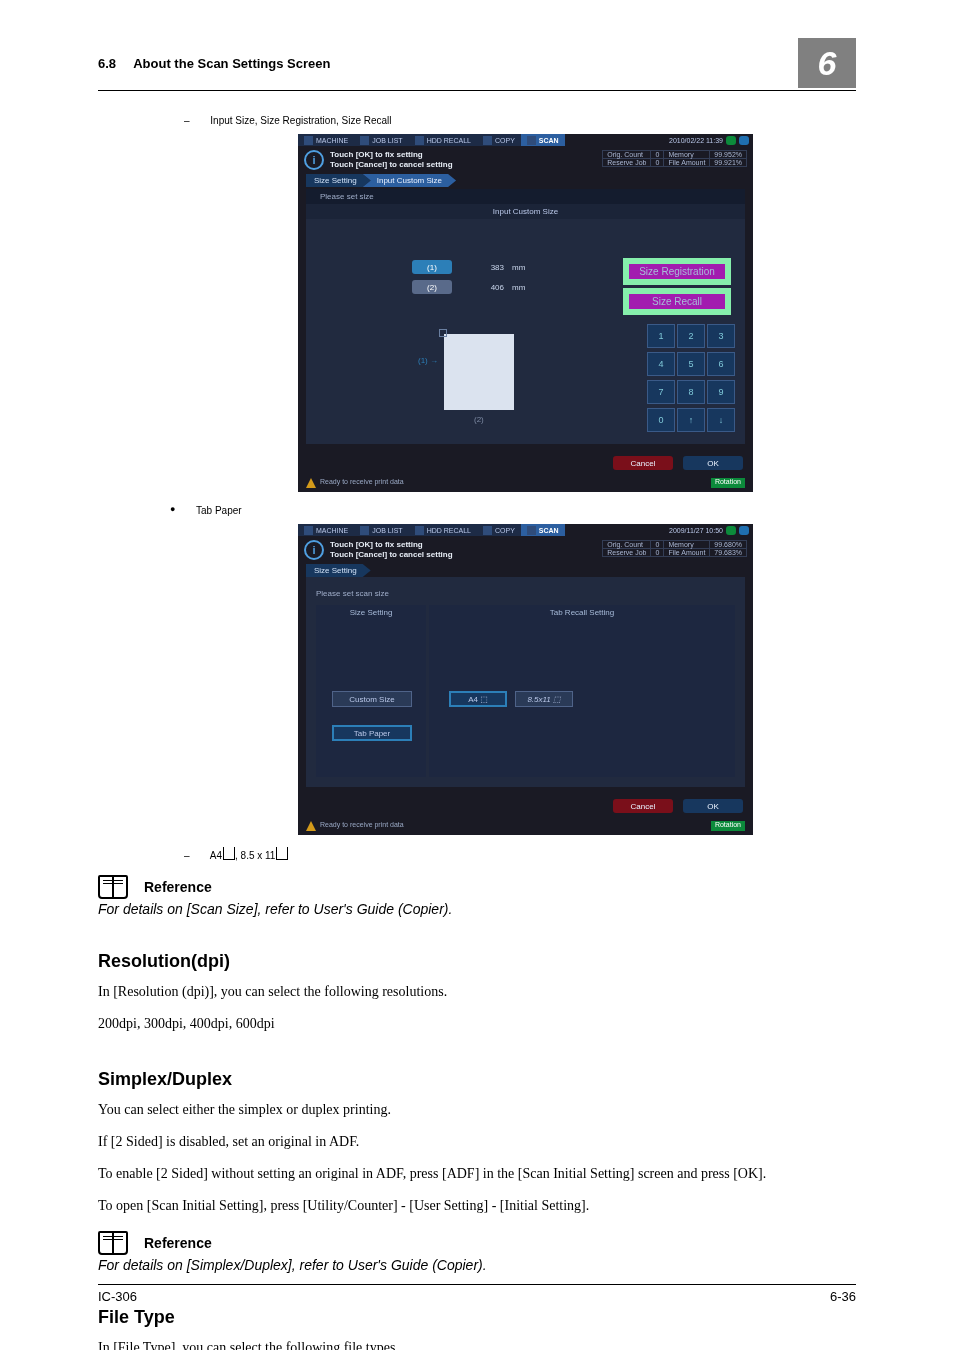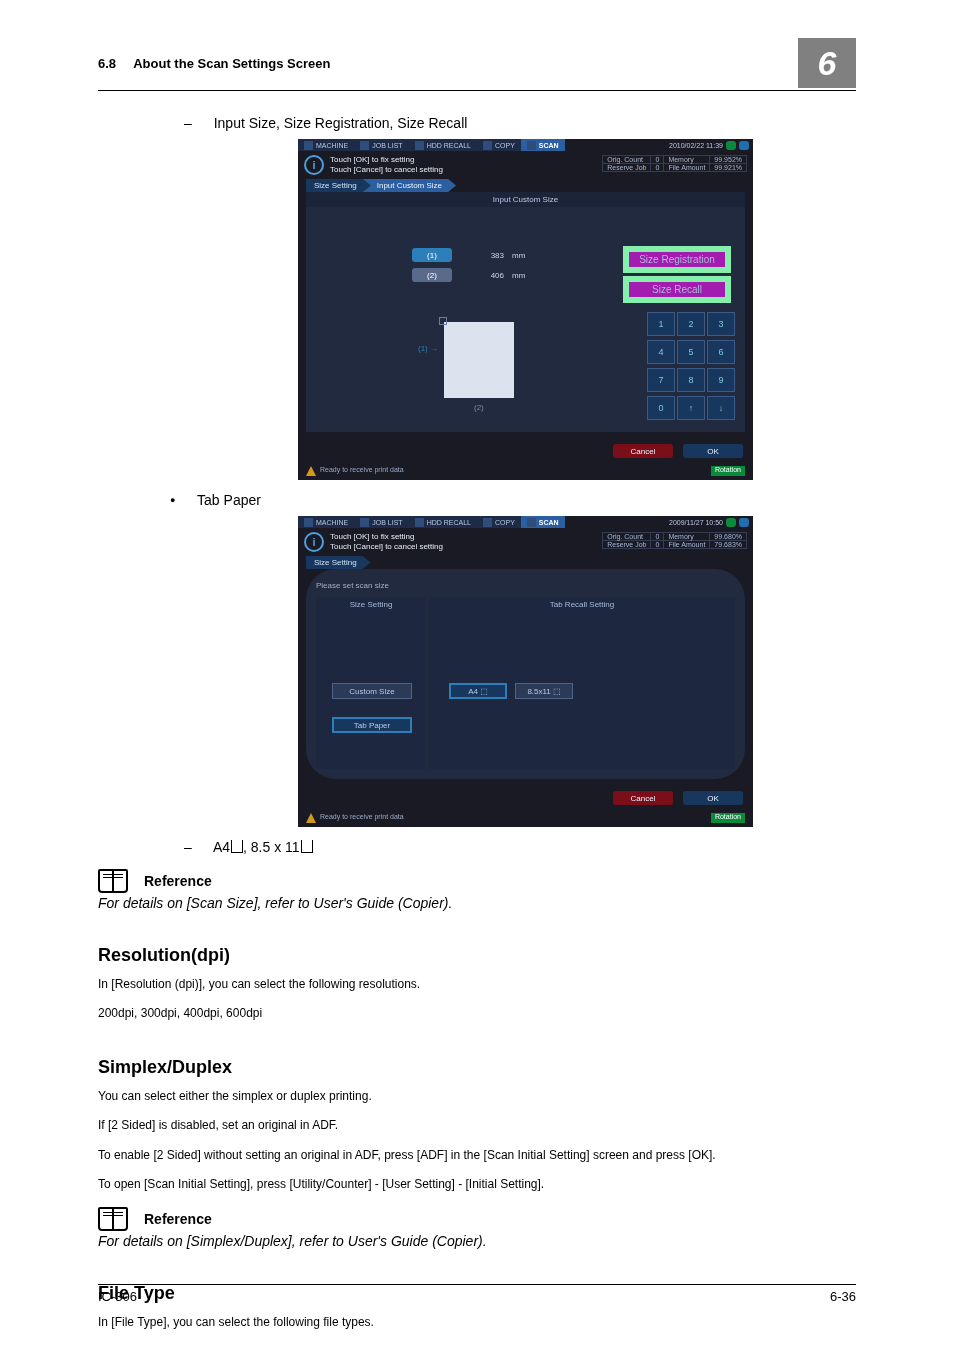--- a/index.html
+++ b/index.html
@@ -18,21 +18,21 @@
     display: flex; align-items: center; justify-content: space-between;
     border-bottom: 1px solid #000; padding-bottom: 2px; margin-bottom: 24px;
   }
   .header-left { font-weight: bold; font-size: 13px; }
   .sec-num { margin-right: 14px; }
   .tab-box {
     width: 58px; height: 50px; background: #808080; color: #fff;
     display: flex; align-items: center; justify-content: center;
     font-size: 34px; font-weight: bold; font-style: italic;
   }
-  .bullet-line { margin-left: 86px; font-size: 14px; }
+  .bullet-line { margin-left: 86px; font-size: 10px; }
   .bullet-line.dash::before { content: "–"; margin-right: 18px; }
   .bullet-line.dot::before { content: "●"; font-size: 9px; margin-right: 18px; vertical-align: 2px; }
 
   .screenshot-wrap { position: relative; left: 200px; margin-top: 8px; margin-bottom: 12px; width: 455px; }
 
   .screen {
     position: relative; width: 455px; background: #1a1a24;
     font-family: Arial, sans-serif;
   }
   .screen .topbar {
@@ -49,21 +49,21 @@
   .topbar .stamp { margin-left: auto; padding-right: 4px; display:flex; align-items:center; gap:3px; }
   .topbar .stamp .pill { width:10px; height:9px; border-radius:3px; }
   .topbar .stamp .pill.green { background:#0c8a3b; }
   .topbar .stamp .pill.blue { background:#1f6fb0; }
 
   .info-row { display:flex; padding:4px 6px; gap:6px; align-items:flex-start; }
   .info-ico {
     width:16px; height:16px; border:2px solid #4f9fe0; border-radius:50%;
     color:#4f9fe0; font-weight:bold; font-size:11px; display:flex; align-items:center; justify-content:center;
   }
-  .info-text { font-size:8px; color:#e6ecf5; font-weight:normal; line-height:1.2; }
+  .info-text { font-size:8px; color:#e6ecf5; font-weight:bold; line-height:1.2; }
   .info-right { margin-left:auto; font-size:7px; color:#a9b6d2; }
   .info-right table { border-collapse:collapse; }
   .info-right td { border:1px solid #333d55; padding:0 4px; }
 
   .crumb { display:flex; align-items:center; gap:0; padding:0 8px; }
   .crumb .c1 {
     background:#17375e; color:#cfe0f6; font-size:8px; padding:2px 14px 2px 8px;
     clip-path: polygon(0 0, calc(100% - 8px) 0, 100% 50%, calc(100% - 8px) 100%, 0 100%);
   }
   .crumb .c2 {
@@ -112,34 +112,34 @@
     width:60px; height:14px; font-size:8px; display:flex; align-items:center; justify-content:center;
     border-radius:3px; color:#eaf2ff;
   }
   .sbtn.cancel { background:#7a0f1a; }
   .sbtn.ok { background:#17375e; }
   .status { font-size:7px; color:#99a8c4; padding:2px 8px 4px 8px; display:flex; }
   .status .rot { margin-left:auto; background:#0c8a3b; color:#fff; padding:0 4px; }
   .warn { width:10px;height:10px; background:#d39a1a; clip-path:polygon(50% 0,100% 100%,0 100%); margin-right:4px; }
 
   
-  .screen2 .canvas { height:210px;border-radius:30px; }
+  .screen2 .canvas { height:210px; }
   .col-split { position:absolute; inset:28px 10px 10px 10px; display:flex; gap:3px; }
   .col-split .col { flex:1; background:#1d2740; position:relative; }
   .col-split .col .colhead { text-align:center; font-size:8px; color:#a6bad8; padding:3px 0; }
   .pill-btn {
     position:absolute; width:78px; height:14px; background:#2a3a57; border:1px solid #4f6389;
     font-size:8px; color:#b9c7e8; display:flex; align-items:center; justify-content:center;
   }
   .pill-btn.blue { background:#17375e; border-color:#2c7fb8; box-shadow:inset 0 0 0 1px #2c7fb8; }
   .hintbar2 { position:absolute; top:12px; left:10px; right:10px; font-size:8px; color:#9fadc9; }
 
   
   h2.sec { font-size: 18px; font-weight: bold; margin: 34px 0 10px 0; }
-  p.body-p { font-size: 12px; margin: 8px 0 12px 0; line-height: 1.45; }
+  p.body-p { font-size: 14px; margin: 8px 0 12px 0; line-height: 1.45; font-family: Liberation Serif, serif; }
   .ref-row { display:flex; align-items:center; gap:16px; margin-top:14px; }
   .ref-row .book-icon { width:26px; height:20px; border:2px solid #000; border-radius:2px 2px 4px 4px; position:relative; }
   .ref-row .book-icon::after { content:""; position:absolute; top:0; bottom:0; left:50%; width:2px; background:#000; transform:translateX(-50%);}
   .ref-row .book-icon::before { content:""; position:absolute; top:3px; left:3px; right:3px; height:1px; background:#000; box-shadow:0 3px 0 #000;}
   .ref-row .ref-lbl { font-weight:bold; }
   .ref-text { font-style: italic; font-size: 14px; margin: 2px 0 0 0; }
 
   .doc-footer {
     position:absolute; left:98px; right:98px; bottom:46px;
     display:flex; justify-content:space-between;
@@ -215,20 +215,21 @@
                   <td>99.921%</td>
                 </tr>
           </tbody>
             </table>
         </div>
       </div>
       <div class="crumb">
         <div class="c1">Size Setting</div>
         <div class="c2">Input Custom Size</div>
       </div>
+      <div class="hintbar">Please set size</div>
       <div class="canvas">
         <div class="titlebar">Input Custom Size</div>
         <div class="inputrow" style="top:56px;">
           <div class="lbl active">(1)</div>
           <span class="val">383</span>
             <span>mm</span>
         </div>
         <div class="inputrow" style="top:76px;">
           <div class="lbl">(2)</div>
           <span class="val">406</span>
@@ -335,21 +336,21 @@
         <div class="hintbar2">Please set scan size</div>
         <div class="col-split">
           <div class="col" style="flex:0 0 110px;">
             <div class="colhead">Size Setting</div>
             <div class="pill-btn" style="left:16px; top:86px;">Custom Size</div>
             <div class="pill-btn blue" style="left:16px; top:120px;">Tab Paper</div>
           </div>
           <div class="col">
             <div class="colhead">Tab Recall Setting</div>
             <div class="pill-btn blue" style="left:20px; top:86px; width:56px;">A4 ⬚</div>
-            <div class="pill-btn" style="left:86px; top:86px; width:56px;">8.5x11 ⬚</div>
+            <div class="pill-btn" style="left:86px; top:86px; width:56px;font-style:italic;">8.5x11 ⬚</div>
           </div>
         </div>
       </div>
       <div class="footer-row">
         <div class="sbtn cancel">Cancel</div>
         <div class="sbtn ok">OK</div>
       </div>
       <div class="status">
           <span class="warn"></span>
           <span>Ready to receive print data</span>

